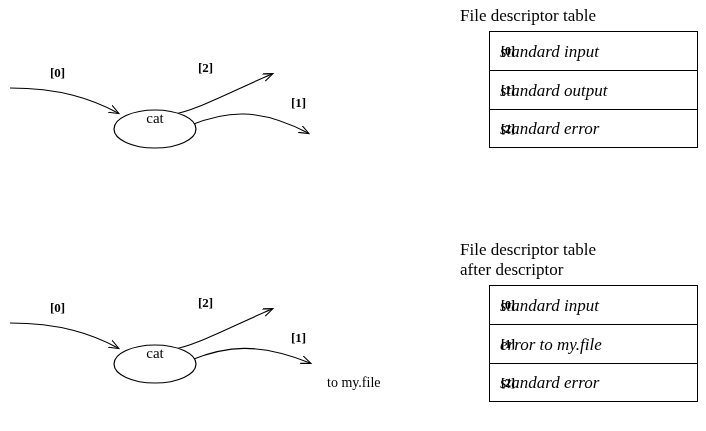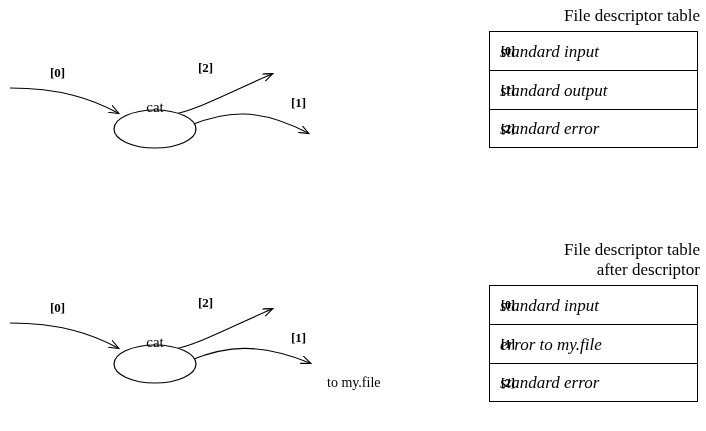--- a/index.html
+++ b/index.html
@@ -35,21 +35,21 @@
   .diagram svg {
     position: absolute;
     left: 0; top: 0;
     width: 430px;
     height: 140px;
     overflow: visible;
   }
   .proc-label {
     position: absolute;
     left: 114px;
-    top: 45px;
+    top: 56px;
     width: 82px;
     text-align: center;
     font-size: 15px;
     line-height: 15px;
     font-family: "Liberation Serif", "DejaVu Serif", serif;
   }
   .fd-tag {
     position: absolute;
     font-size: 13px;
     font-weight: bold;
@@ -75,21 +75,21 @@
   .fd-table-block {
     position: absolute;
     left: 460px;
     width: 240px;
   }
   .fd-table-block.top    { top: 6px;   }
   .fd-table-block.bottom { top: 240px; }
 
   .fd-title {
     width: 240px;
-    text-align: right;
+    text-align: left;
     font-size: 17px;
     line-height: 20px;
     font-family: "Liberation Serif", "DejaVu Serif", serif;
   }
   .fd-title .line { display: block; }
 
   .fd-rows {
     position: relative;
     margin-top: 5px;
     padding-left: 29px;

